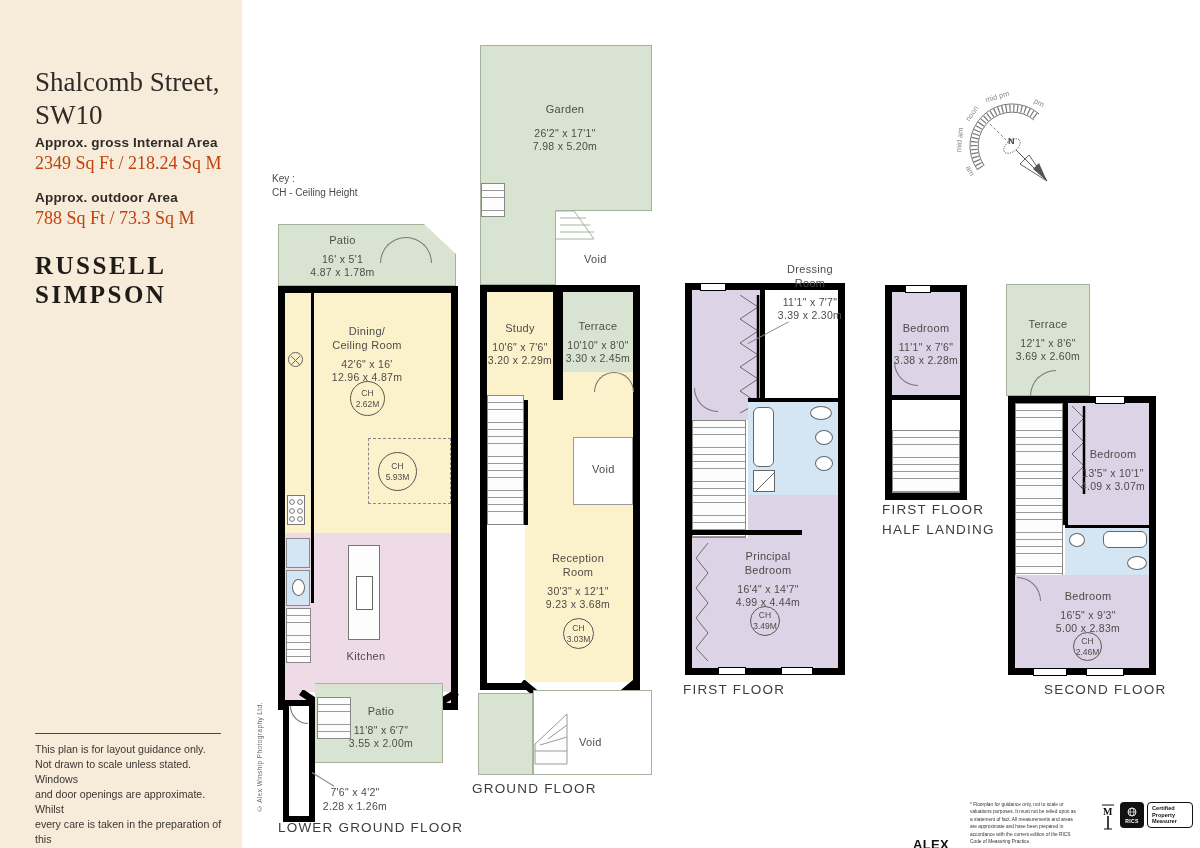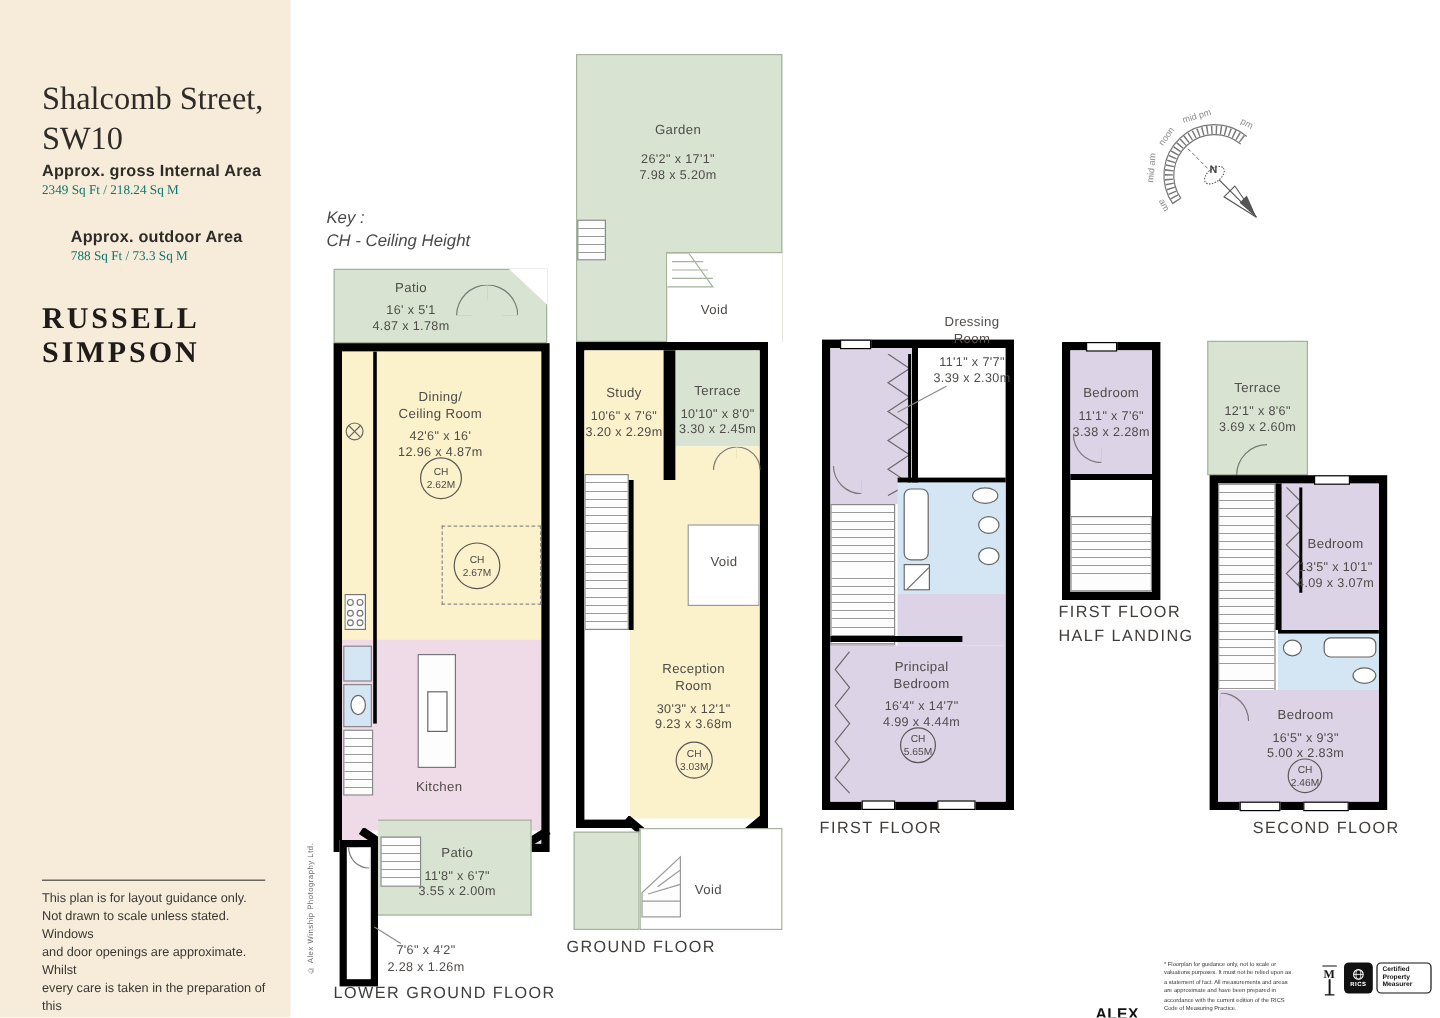--- a/index.html
+++ b/index.html
@@ -5,21 +5,21 @@
   * { margin:0; padding:0; box-sizing:border-box; }
   html,body { width:1200px; height:848px; background:#fff; overflow:hidden;
               font-family:"Liberation Sans", sans-serif; }
   #canvas { position:relative; width:1200px; height:728px; background:#fff;padding-left:30px; }
 
   
   #sidebar { position:absolute; left:0; top:0; width:242px; height:848px; background:#f6ecd9; }
   .sb-title { position:absolute; left:35px; top:66px; font-family:"Liberation Serif", serif;
               font-size:27px; color:#2e2b28; line-height:1.22; }
   .sb-arealabel { font-size:13.5px; font-weight:bold; color:#2e2b28; letter-spacing:.2px; }
-  .sb-areaval { font-family:"Liberation Serif", serif; font-size:11px; color:#0f766e; margin-top:3px; }
+  .sb-areaval { font-family:"Liberation Serif", serif; font-size:18px; color:#c2410c; margin-top:3px; }
   .sb-brand { position:absolute; left:35px; top:252px; font-family:"Liberation Serif", serif;
               font-weight:bold; font-size:25px; letter-spacing:2.5px; color:#1e1b18; line-height:1.15; }
   .sb-rule { position:absolute; left:35px; top:733px; width:186px; height:0; border-top:1.6px solid #4a463f; }
   .sb-disc { position:absolute; left:35px; top:742px; width:200px; font-size:10.6px; color:#3a3733;
              line-height:1.42; white-space:pre-line; }
 
   
   .outdoor { position:absolute; background:#d8e4d1; border:1px solid #a4b29e; }
   .bld { position:absolute; border:7px solid #000; }
   .fill { position:absolute; }
@@ -38,21 +38,21 @@
   .voidbox { position:absolute; background:#fff; border:1px solid #9a9a9a; }
   .dashzone { position:absolute; border:1.5px dashed #8a8a8a; }
   .arc { position:absolute; border:1px solid #777; background:transparent; }
   .leader { position:absolute; height:0; border-top:1px solid #8a8a8a; transform-origin:left center; }
   .island { position:absolute; background:#fdfdfd; border:1px solid #777; }
   .fixture { position:absolute; background:#fff; border:1px solid #666; }
   .oval { border-radius:50%; }
   .rrect { border-radius:6px; }
   .vcopy { position:absolute; writing-mode:vertical-rl; transform:rotate(180deg);
            font-size:6.5px; color:#6a6a6a; letter-spacing:.4px; }
-  .keytext { position:absolute; font-size:14px; color:#4a4a4a; line-height:1.35; white-space:pre-line;font-style:italic; }
+  .keytext { position:absolute; font-size:10px; color:#4a4a4a; line-height:1.35; white-space:pre-line; }
 
   
   .aw-logo { position:absolute; left:913px; top:798px; color:#111; }
   .aw-l1 { font-size:13px; font-weight:800; letter-spacing:.3px; line-height:1.0;margin-top:40px; }
   .aw-sub { font-size:5px; letter-spacing:.6px; margin-top:1px; font-weight:bold; }
   .aw-c { font-size:4px; color:#555; margin-top:4px; }
   .smallprint { position:absolute; left:970px; top:801px; width:106px; font-size:4.8px;
                 line-height:1.55; color:#333; }
   .rics-badge { position:absolute; left:1120px; top:802px; width:24px; height:26px; background:#111;
                 border-radius:4px; display:flex; flex-direction:column; align-items:center;
@@ -70,21 +70,21 @@
 
 <div id="canvas">
 
   <div id="sidebar">
     <div class="sb-title" style="white-space:pre-line">Shalcomb Street,
 SW10</div>
     <div style="position:absolute;left:35px;top:135px;">
       <div class="sb-arealabel">Approx. gross Internal Area</div>
       <div class="sb-areaval">2349 Sq Ft  /  218.24 Sq M</div>
     </div>
-    <div style="position:absolute;left:35px;top:190px;margin-left:24px;">
+    <div style="position:absolute;left:35px;top:190px;">
       <div class="sb-arealabel">Approx. outdoor Area</div>
       <div class="sb-areaval">788 Sq Ft  /  73.3 Sq M</div>
     </div>
     <div class="sb-brand" style="white-space:pre-line">RUSSELL
 SIMPSON</div>
     <div class="sb-rule"></div>
     <div class="sb-disc">This plan is for layout guidance only.
 Not drawn to scale unless stated. Windows
 and door openings are approximate. Whilst
 every care is taken in the preparation of this
@@ -144,21 +144,21 @@
       <div class="rdims">42'6" x 16'
 12.96 x 4.87m</div>
     </div>
     <div class="ch-circle" style="left:350px;top:381px;width:35px;height:35px;">
       <span>CH</span>
         <span>2.62M</span>
     </div>
     <div class="dashzone" style="left:368px;top:438px;width:83px;height:66px;"></div>
     <div class="ch-circle" style="left:378px;top:452px;width:39px;height:39px;">
       <span>CH</span>
-        <span>2.67M</span>
+        <span>5.93M</span>
     </div>
 
     <div class="island" style="left:348px;top:545px;width:32px;height:95px;">
       <div class="fixture" style="left:7px;top:30px;width:17px;height:34px;"></div>
     </div>
     <div class="rlabel" style="left:300px;top:650px;width:132px;">
       <div class="rname">Kitchen</div>
     </div>
 
     <svg style="position:absolute;left:297px;top:690px;" width="164" height="26">
@@ -301,21 +301,21 @@
       <polyline points="14,0 2,15 14,30 2,45 14,60 2,75 14,90 2,105 14,118" fill="none" stroke="#6a6a6a" stroke-width="1"></polyline>
     </svg>
     <div class="rlabel" style="left:710px;top:550px;width:116px;">
       <div class="rname">Principal
 Bedroom</div>
       <div class="rdims">16'4" x 14'7"
 4.99 x 4.44m</div>
     </div>
     <div class="ch-circle" style="left:750px;top:606px;width:30px;height:30px;">
       <span>CH</span>
-        <span>5.65M</span>
+        <span>3.49M</span>
     </div>
 
     <div class="win" style="left:718px;top:667px;width:28px;height:8px;"></div>
     <div class="win" style="left:781px;top:667px;width:32px;height:8px;"></div>
     <div class="win" style="left:700px;top:283px;width:26px;height:8px;"></div>
 
     <div class="floor-label" style="left:683px;top:682px;">FIRST FLOOR</div>
   </div>
 
   <div>

